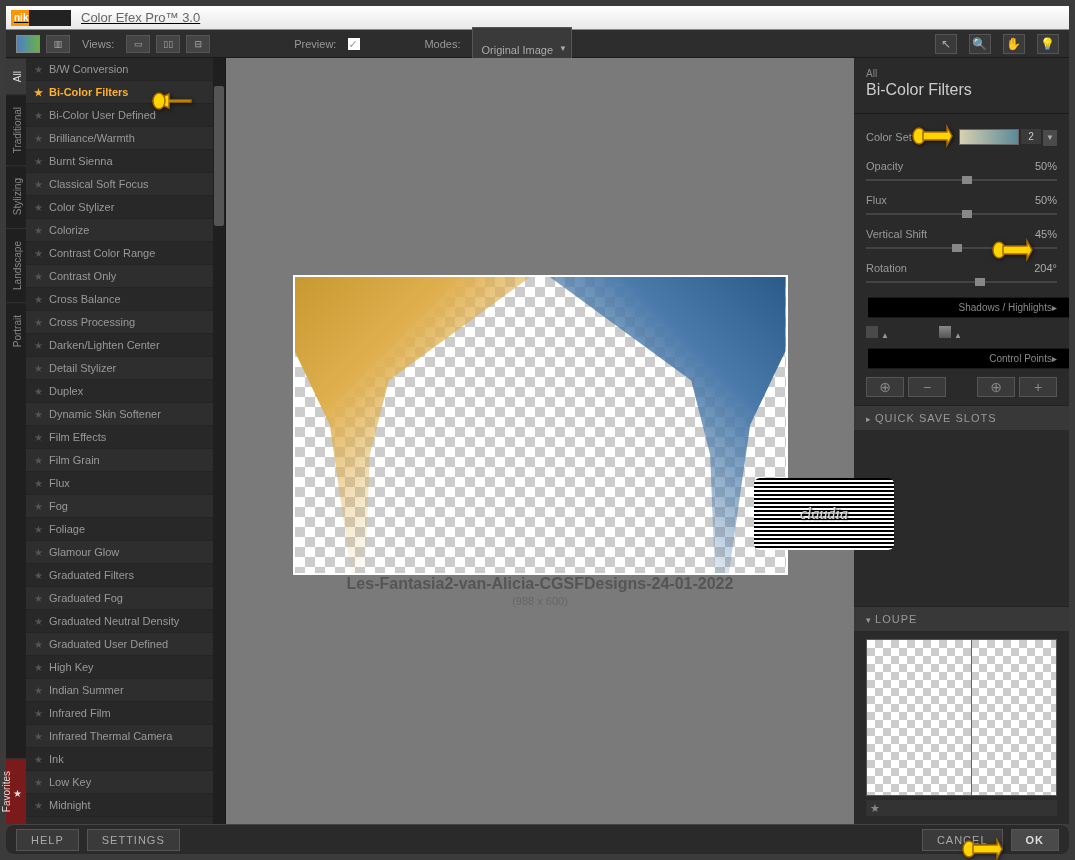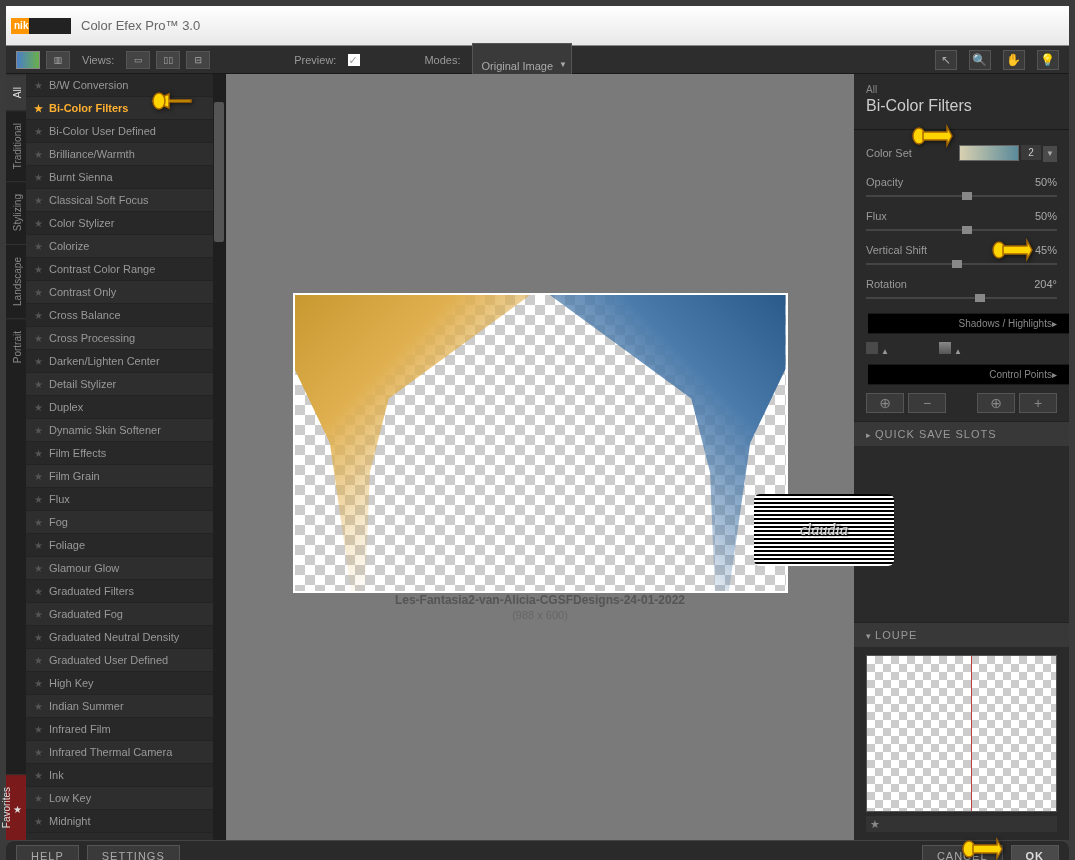--- a/index.html
+++ b/index.html
@@ -1,20 +1,20 @@
 <!DOCTYPE html>
 <html><head>
 <meta charset="utf-8">
 <style>
 * { margin: 0; padding: 0; box-sizing: border-box; font-family: Arial, sans-serif; }
 body { background: #000; width: 1075px; height: 860px; overflow: hidden; }
 
 .outer-frame { width: 1075px; height: 860px; border: 6px solid #3b3b3b; background: #3b3b3b; position: relative; }
 
-.title-bar { background: linear-gradient(to bottom, #fff, #e8e8e8); height: 40px; display: flex; align-items: center; padding: 0 5px; border-bottom: 1px solid #888; }
+.title-bar { background: linear-gradient(to bottom, #fff, #e8e8e8); height: 24px; display: flex; align-items: center; padding: 0 5px; border-bottom: 1px solid #888; text-decoration: underline; }
 .nik-logo { width: 60px; height: 16px; background: linear-gradient(to right, #ff9500 0 30%, #222 30%); display: flex; align-items: center; padding-left: 3px; color: #fff; font-size: 10px; font-weight: bold; }
 .title-text { margin-left: 10px; color: #666; font-size: 13px; }
 
 .toolbar { background: #2d2d2d; height: 28px; display: flex; align-items: center; padding: 0 10px; gap: 12px; border-bottom: 1px solid #1a1a1a; font-size: 11px; color: #999; }
 .tb-group { display: flex; align-items: center; gap: 6px; }
 .tb-icon { width: 24px; height: 18px; background: #444; border: 1px solid #555; display: flex; align-items: center; justify-content: center; color: #aaa; font-size: 9px; }
 .tb-icon.active { background: linear-gradient(to right, #4a7fc7, #6ab04a); border: 1px solid #888; }
 .tb-label { color: #999; font-size: 11px; }
 .tb-checkbox { width: 12px; height: 12px; background: #fff; display: inline-block; }
 .tb-dropdown { background: #3a3a3a; padding: 16px 18px 3px 8px; border: 1px solid #555; color: #aaa; font-size: 11px; position: relative; }
@@ -43,21 +43,21 @@
 .preview-area { flex: 1; background: #7a7a7a; display: flex; flex-direction: column; align-items: center; justify-content: center; position: relative; }
 .preview-image { width: 495px; height: 300px; background: 
   repeating-conic-gradient(#ccc 0 25%, #fff 0 50%) 0 0/20px 20px; 
   border: 2px solid #fff; position: relative; overflow: hidden; }
 .preview-overlay-left { position: absolute; top: 0; left: 0; width: 48%; height: 100%; 
   background: linear-gradient(135deg, #c89830 0%, #e0b050 30%, rgba(224,176,80,0.3) 55%, transparent 70%);
   clip-path: polygon(0 0, 100% 0, 40% 35%, 32% 60%, 30% 100%, 24% 100%, 15% 50%, 0 25%); }
 .preview-overlay-right { position: absolute; top: 0; right: 0; width: 48%; height: 100%;
   background: linear-gradient(225deg, #2a5a8a 0%, #4a7aaa 30%, rgba(74,122,170,0.5) 55%, transparent 75%);
   clip-path: polygon(100% 0, 0 0, 60% 35%, 68% 60%, 70% 100%, 76% 100%, 85% 50%, 100% 25%); }
-.preview-caption { color: #555; font-size: 12px; font-weight: bold; text-align: center; }
+.preview-caption { color: #555; font-size: 16px; font-weight: bold; text-align: center; }
 .preview-dims { color: #666; font-size: 11px; margin-top: 2px; }
 
 .watermark { position: absolute; right: -40px; top: 420px; width: 140px; height: 72px; background: repeating-linear-gradient(#000 0 2px, #fff 2px 4px); border-radius: 6px; display: flex; align-items: center; justify-content: center; z-index: 10; }
 .watermark::after { content: "claudia"; color: #ddd; font-style: italic; font-size: 16px; font-family: cursive; text-shadow: 1px 1px 2px #000; }
 
 .right-panel { width: 215px; background: #2a2a2a; display: flex; flex-direction: column; color: #999; font-size: 11px; overflow: hidden; }
 .rp-header { padding: 10px 12px 14px; border-bottom: 1px solid #1a1a1a; }
 .rp-category { color: #888; font-size: 10px; }
 .rp-title { color: #ccc; font-size: 16px; margin-top: 2px; }
 .rp-params { padding: 8px 12px; }

